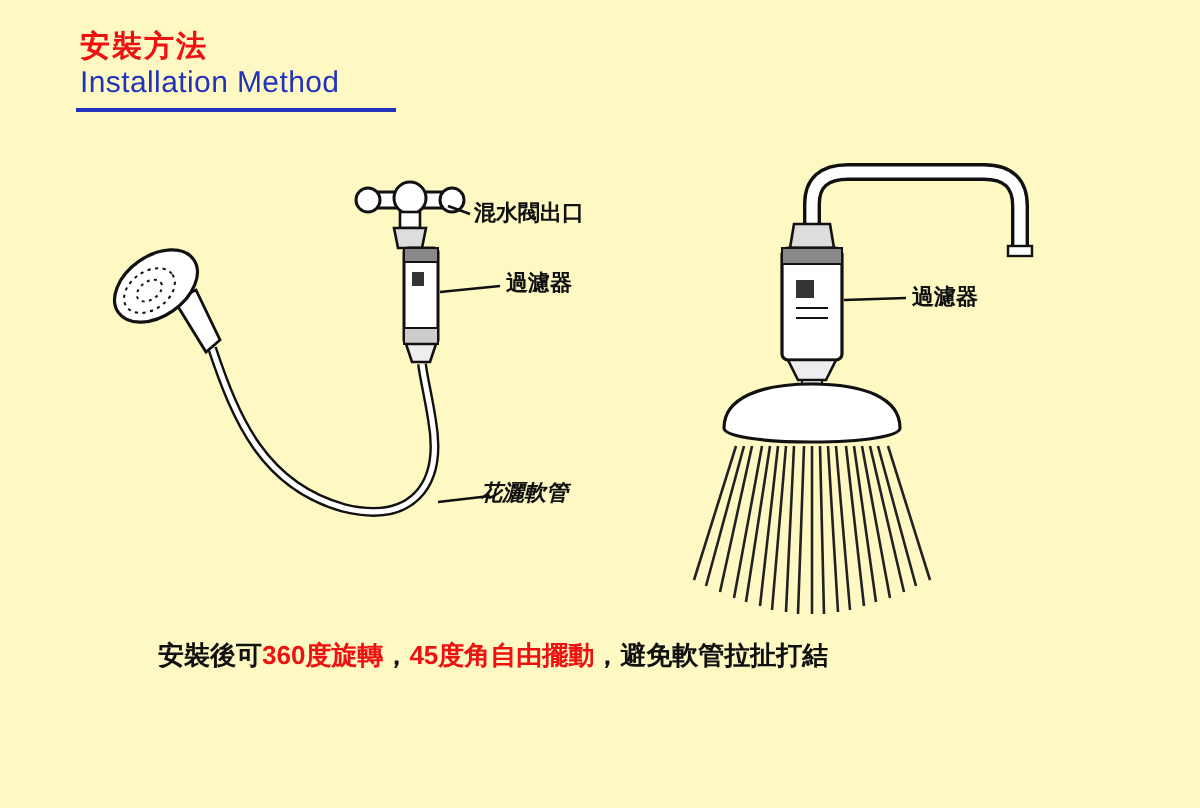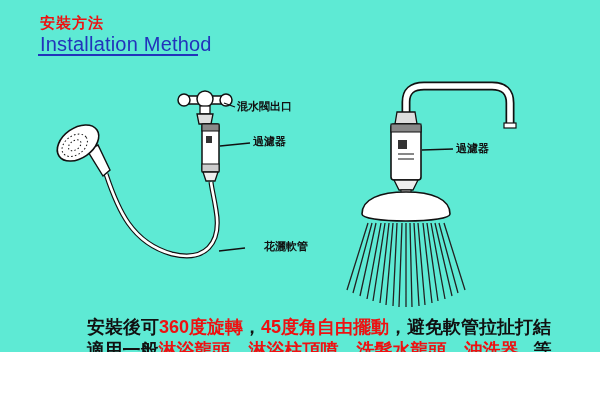--- a/index.html
+++ b/index.html
@@ -1,32 +1,32 @@
 <!DOCTYPE html>
 <html><head>
 <meta charset="utf-8">
 <style>
   html,body{margin:0;padding:0;background:#ffffff;}
   #stage{
-    position:relative;width:600px;height:352px;background:#5eead4;overflow:hidden;
+    position:relative;width:600px;height:404px;background:#fef9c3;overflow:hidden;
     font-family:"Liberation Sans","DejaVu Sans",sans-serif;color:#111;
   }
   .abs{position:absolute;}
   
   #title-zh{left:40px;top:14px;font-size:15px;font-weight:bold;letter-spacing:1px;}
-  #title-en{left:40px;top:33px;font-size:20px;letter-spacing:0.2px;}
+  #title-en{left:40px;top:33px;font-size:15px;letter-spacing:0.2px;}
   #title-underline{left:38px;top:54px;width:160px;height:0;border-top:2px solid #2233bb;}
   
   .dlabel{font-size:11px;font-weight:bold;color:#111;white-space:nowrap;}
   #label-outlet{left:237px;top:99px;}
   #label-filter-left{left:253px;top:134px;}
-  #label-hose{left:264px;top:239px;}
+  #label-hose{left:240px;top:239px;font-style:italic;}
   #label-filter-right{left:456px;top:141px;}
   
-  #notes{left:79px;top:316px;width:480px;font-size:18px;line-height:23px;font-weight:bold;text-align:center;}
+  #notes{left:79px;top:316px;width:480px;font-size:13px;line-height:23px;font-weight:bold;}
   .note-line{white-space:nowrap;}
   svg{display:block;}
 </style>
 </head>
 <body>
 
 <div id="stage">
 
   <div class="abs" id="title-zh" style="color: rgb(238, 17, 17);">安裝方法</div>
   <div class="abs" id="title-en" style="color: rgb(34, 51, 187);">Installation Method</div>
@@ -103,16 +103,15 @@
     </g>
   </svg>
 
   <div class="abs dlabel" id="label-outlet">混水閥出口</div>
   <div class="abs dlabel" id="label-filter-left">過濾器</div>
   <div class="abs dlabel" id="label-hose">花灑軟管</div>
   <div class="abs dlabel" id="label-filter-right">過濾器</div>
 
   <div class="abs" id="notes">
     <div class="note-line"><span>安裝後可</span><span style="color: rgb(238, 17, 17);">360度旋轉</span><span>，</span><span style="color: rgb(238, 17, 17);">45度角自由擺動</span><span>，避免軟管拉扯打結</span></div>
-    <div class="note-line"><span>適用一般</span><span style="color: rgb(238, 17, 17);">淋浴龍頭、淋浴柱頂噴、洗髮水龍頭、沖洗器</span><span>...等</span></div>
   </div>
 
 </div>
 
 </body></html>

